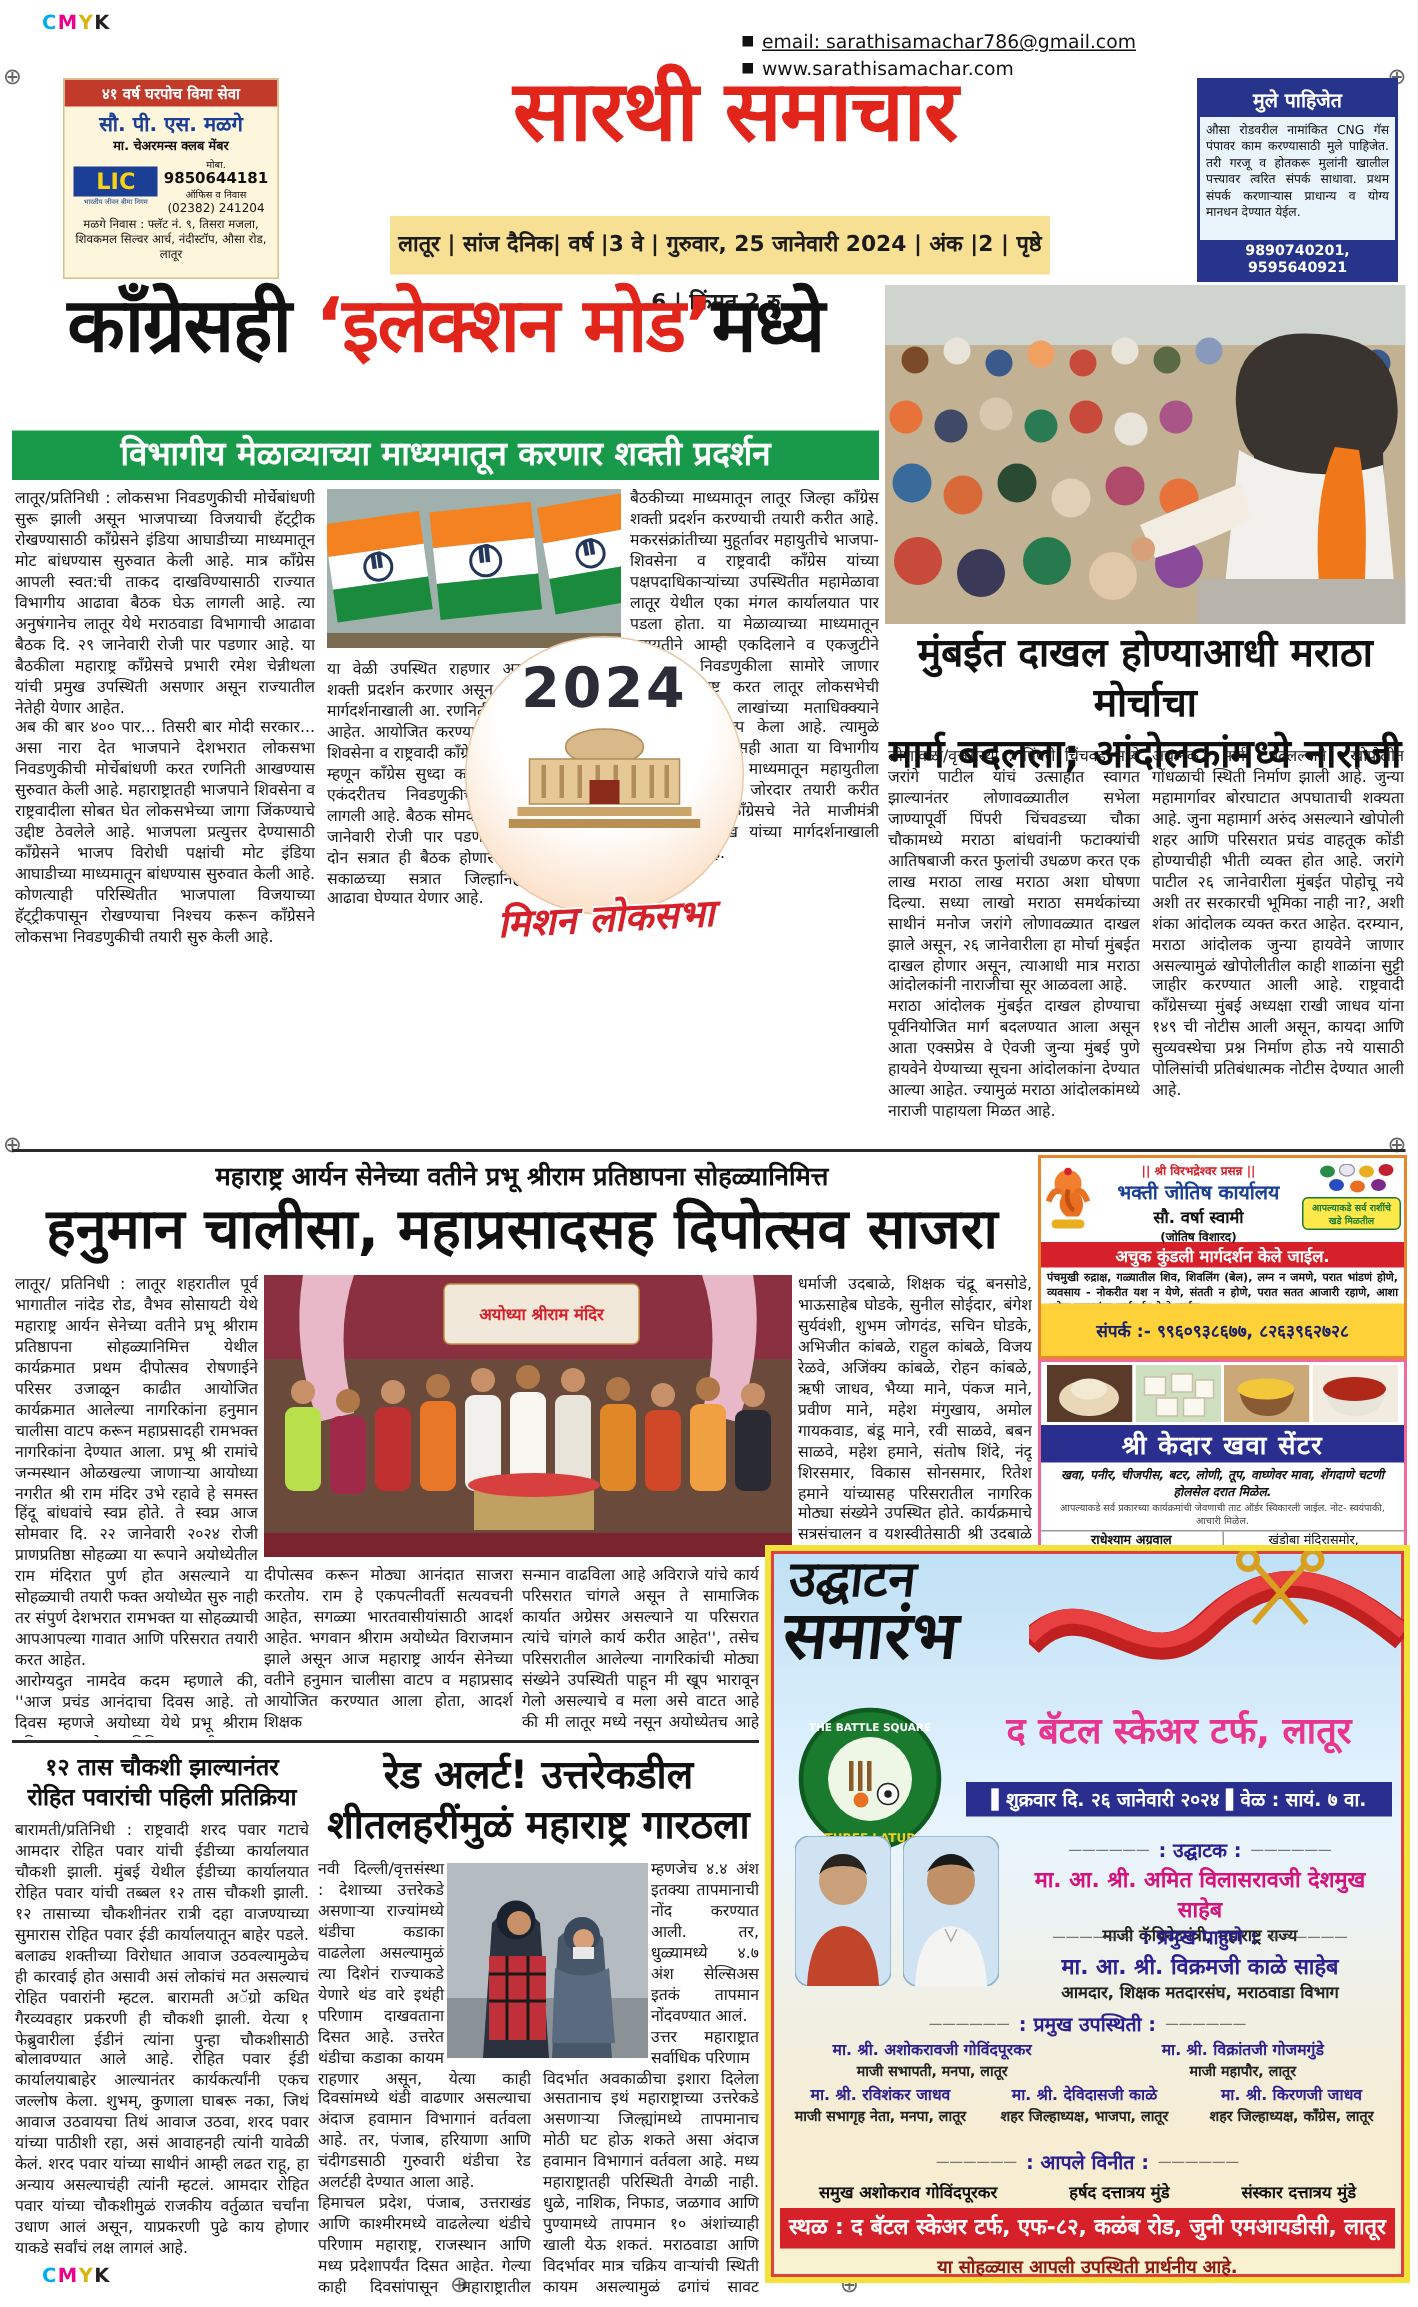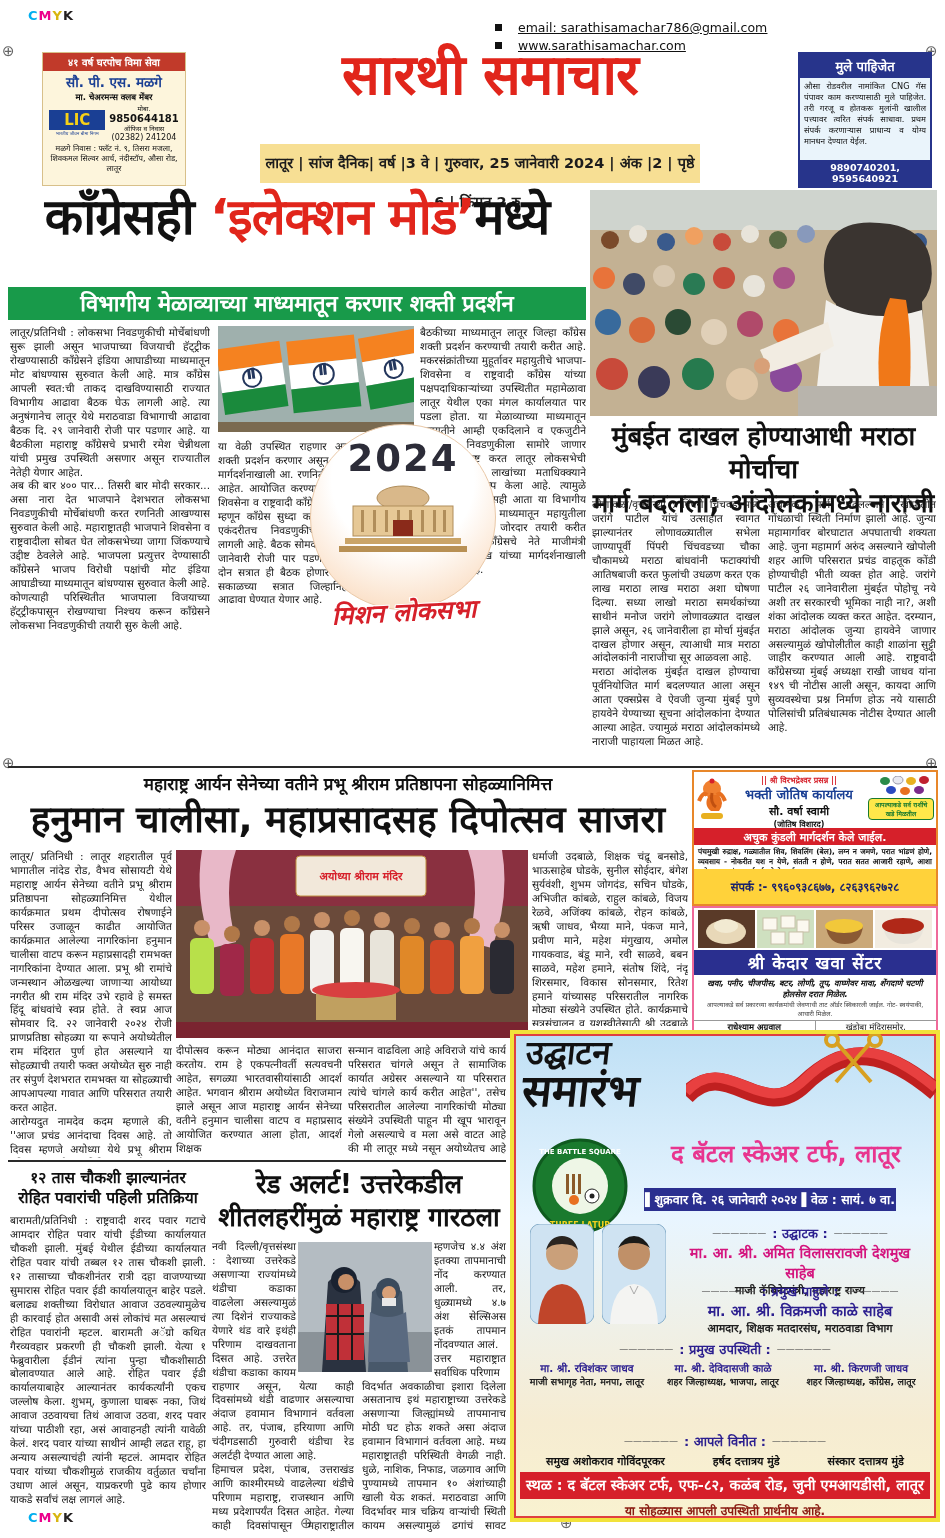--- a/index.html
+++ b/index.html
@@ -11,21 +11,21 @@
   .j{text-align:justify;}
   .clip{overflow:hidden;}
   .body-txt{font-size:10.5px;line-height:1.33;color:#151515;white-space:pre-line;}
   .rule{position:absolute;background:#2a2a2a;height:2px;}
   .reg{position:absolute;color:#666;font-size:15px;line-height:1;}
   .cmyk{font-size:13px;font-weight:bold;letter-spacing:1px;}
   .cmyk .c1{color:#00aeef}.cmyk .c2{color:#ec008c}.cmyk .c3{color:#d8b511}.cmyk .c4{color:#231f20}
   
   #mast-title{font-size:56px;font-weight:800;color:#e1251b;text-align:center;line-height:1.05;letter-spacing:-1px;}
   #dateline{background:#f7df94;font-size:14.5px;font-weight:bold;color:#1c1c1c;text-align:center;line-height:39px;}
-  .contact-row{display:flex;align-items:center;gap:16px;font-size:12.5px;color:#111;text-decoration:underline;}
+  .contact-row{display:flex;align-items:center;gap:6px;font-size:12.5px;color:#111;}
   .sq{width:7px;height:7px;background:#111;display:inline-block;}
   
   #lic-ad{background:#fdf5dc;border:1px solid #d8c08a;font-size:8px;text-align:center;}
   #lic-band{background:#c13a2a;color:#fff;font-weight:bold;font-size:10px;padding:2px 1px;}
   #lic-name{color:#1a3f94;font-weight:800;font-size:13.5px;margin-top:2px;}
   #boys-ad{border:2px solid #27348b;background:#eaf4fb;font-size:8.3px;}
   .blue-band{background:#27348b;color:#fff;font-weight:bold;text-align:center;}
   
   #lead-headline{font-size:50px;font-weight:800;line-height:1.0;text-align:center;letter-spacing:-1px;white-space:nowrap;}
   #lead-sub{background:#189a4a;color:#fff;font-size:22px;font-weight:bold;text-align:center;line-height:33px;}
@@ -437,21 +437,21 @@
       <g>
           <rect x="34" y="36" width="3" height="20" fill="#8a5a2a"></rect>
           <rect x="40" y="36" width="3" height="20" fill="#8a5a2a"></rect>
           <rect x="46" y="36" width="3" height="20" fill="#8a5a2a"></rect>
           <circle cx="60" cy="58" r="7" fill="#fff" stroke="#222"></circle>
           <circle cx="60" cy="58" r="2.5" fill="#222"></circle>
           <circle cx="42" cy="62" r="5" fill="#e87020"></circle>
         </g>
     </svg>
     <div class="abs c" style="left:128px;top:102px;width:288px;font-size:24px;font-weight:800;color:#e8358f">द बॅटल स्केअर टर्फ, लातूर</div>
-    <div class="abs c" style="left:130px;top:154px;width:252px;background:#2a2f8f;color:#fff;font-size:12.5px;font-weight:bold;line-height:23px">▌शुक्रवार दि. २६ जानेवारी २०२४ ▌वेळ : सायं. ७ वा.</div>
+    <div class="abs c" style="left:130px;top:154px;width:284px;background:#2a2f8f;color:#fff;font-size:12.5px;font-weight:bold;line-height:23px">▌शुक्रवार दि. २६ जानेवारी २०२४ ▌वेळ : सायं. ७ वा.</div>
 
     <svg class="abs" style="left:16px;top:190px" width="64" height="100" viewBox="0 0 64 100">
       <rect width="64" height="100" rx="10" fill="#cfe3f2" stroke="#8ab0cc"></rect>
       <circle cx="32" cy="30" r="16" fill="#caa07a"></circle>
         <path d="M16 26 q4 -14 16 -14 q12 0 16 14 q-4 -6 -16 -6 q-12 0 -16 6z" fill="#2a2420"></path>
       <path d="M8 100 q2 -38 24 -40 q22 2 24 40z" fill="#c0452a"></path>
     </svg>
     <svg class="abs" style="left:88px;top:190px" width="64" height="100" viewBox="0 0 64 100">
       <rect width="64" height="100" rx="10" fill="#cfe3f2" stroke="#8ab0cc"></rect>
       <circle cx="32" cy="30" r="16" fill="#c09068"></circle>
@@ -466,20 +466,30 @@
       <div class="role-t">माजी कॅबिनेटमंत्री, महाराष्ट्र राज्य</div>
     </div>
     <div class="abs" style="left:160px;top:248px;width:252px">
       <div class="sec-head">: प्रमुख पाहुणे :</div>
       <div class="name-m" style="color:#2c1f8f">मा. आ. श्री. विक्रमजी काळे साहेब</div>
       <div class="role-t">आमदार, शिक्षक मतदारसंघ, मराठवाडा विभाग</div>
     </div>
 
     <div class="abs" style="left:8px;top:306px;width:406px">
       <div class="sec-head">: प्रमुख उपस्थिती :</div>
+      <div style="display:flex;justify-content:space-between;margin-top:3px">
+        <div style="width:49%">
+          <div class="att-name">मा. श्री. अशोकरावजी गोविंदपूरकर</div>
+          <div class="att-role">माजी सभापती, मनपा, लातूर</div>
+        </div>
+        <div style="width:49%">
+          <div class="att-name">मा. श्री. विक्रांतजी गोजमगुंडे</div>
+          <div class="att-role">माजी महापौर, लातूर</div>
+        </div>
+      </div>
       <div style="display:flex;justify-content:space-between;margin-top:4px">
         <div style="width:32%">
           <div class="att-name">मा. श्री. रविशंकर जाधव</div>
           <div class="att-role">माजी सभागृह नेता, मनपा, लातूर</div>
         </div>
         <div style="width:33%">
           <div class="att-name">मा. श्री. देविदासजी काळे</div>
           <div class="att-role">शहर जिल्हाध्यक्ष, भाजपा, लातूर</div>
         </div>
         <div style="width:33%">

